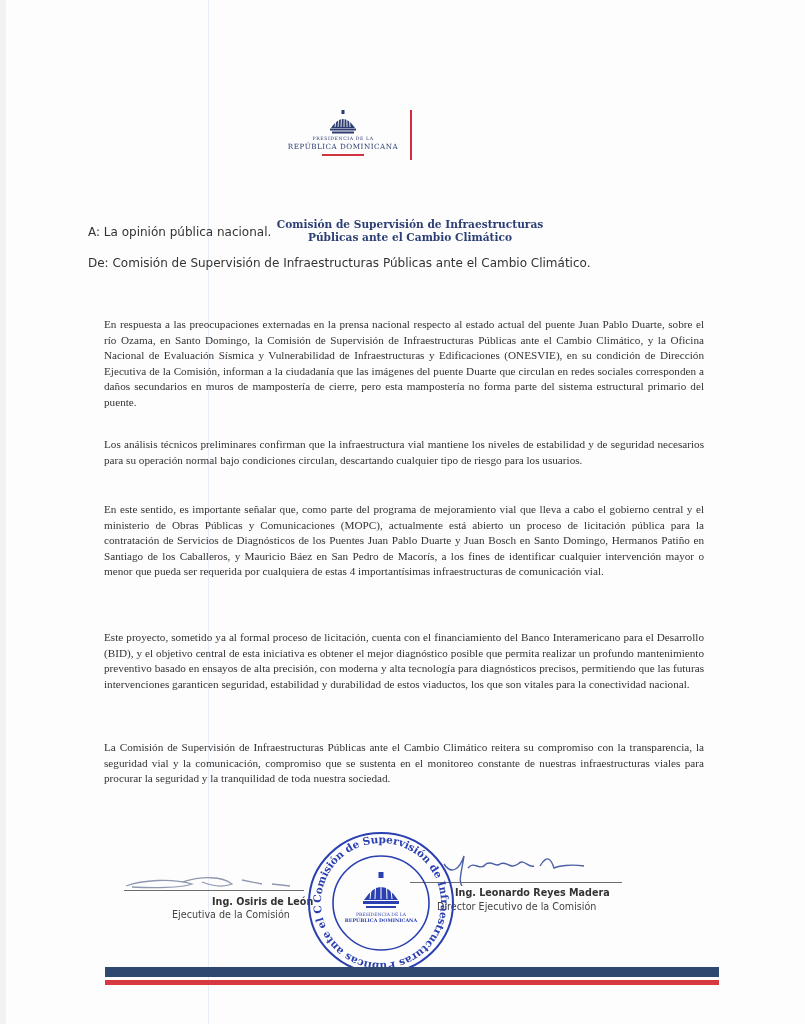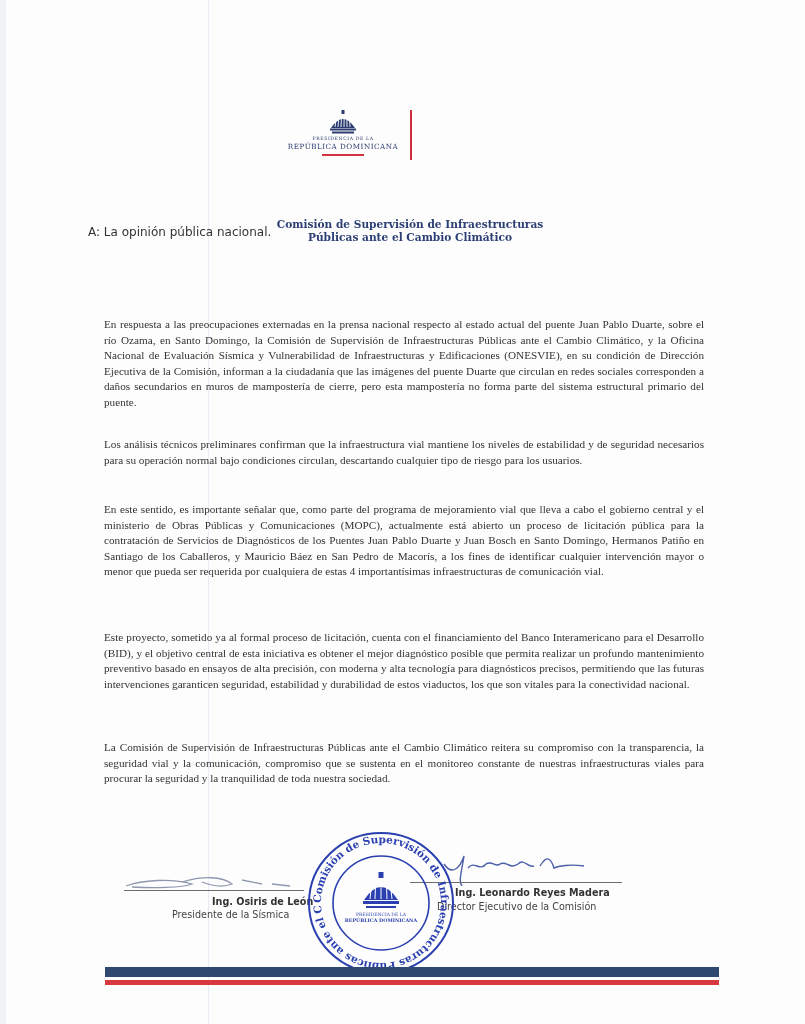--- a/index.html
+++ b/index.html
@@ -72,33 +72,34 @@
 
   <div class="logo-divider"></div>
 
 
   <div class="comision-title">
     <div>Comisión de Supervisión de Infraestructuras</div>
     <div>Públicas ante el Cambio Climático</div>
   </div>
 
   <div class="line" style="top:225px;">A: La opinión pública nacional.</div>
+  <div class="line" style="top:256px;">De: Comisión de Supervisión de Infraestructuras Públicas ante el Cambio Climático.</div>
 
   <div class="para" style="top:317px;">En respuesta a las preocupaciones externadas en la prensa nacional respecto al estado actual del puente Juan Pablo Duarte, sobre el río Ozama, en Santo Domingo, la Comisión de Supervisión de Infraestructuras Públicas ante el Cambio Climático, y la Oficina Nacional de Evaluación Sísmica y Vulnerabilidad de Infraestructuras y Edificaciones (ONESVIE), en su condición de Dirección Ejecutiva de la Comisión, informan a la ciudadanía que las imágenes del puente Duarte que circulan en redes sociales corresponden a daños secundarios en muros de mampostería de cierre, pero esta mampostería no forma parte del sistema estructural primario del puente.</div>
   <div class="para" style="top:437px;">Los análisis técnicos preliminares confirman que la infraestructura vial mantiene los niveles de estabilidad y de seguridad necesarios para su operación normal bajo condiciones circulan, descartando cualquier tipo de riesgo para los usuarios.</div>
   <div class="para" style="top:502px;">En este sentido, es importante señalar que, como parte del programa de mejoramiento vial que lleva a cabo el gobierno central y el ministerio de Obras Públicas y Comunicaciones (MOPC), actualmente está abierto un proceso de licitación pública para la contratación de Servicios de Diagnósticos de los Puentes Juan Pablo Duarte y Juan Bosch en Santo Domingo, Hermanos Patiño en Santiago de los Caballeros, y Mauricio Báez en San Pedro de Macorís, a los fines de identificar cualquier intervención mayor o menor que pueda ser requerida por cualquiera de estas 4 importantísimas infraestructuras de comunicación vial.</div>
   <div class="para" style="top:630px;">Este proyecto, sometido ya al formal proceso de licitación, cuenta con el financiamiento del Banco Interamericano para el Desarrollo (BID), y el objetivo central de esta iniciativa es obtener el mejor diagnóstico posible que permita realizar un profundo mantenimiento preventivo basado en ensayos de alta precisión, con moderna y alta tecnología para diagnósticos precisos, permitiendo que las futuras intervenciones garanticen seguridad, estabilidad y durabilidad de estos viaductos, los que son vitales para la conectividad nacional.</div>
   <div class="para" style="top:740px;">La Comisión de Supervisión de Infraestructuras Públicas ante el Cambio Climático reitera su compromiso con la transparencia, la seguridad vial y la comunicación, compromiso que se sustenta en el monitoreo constante de nuestras infraestructuras viales para procurar la seguridad y la tranquilidad de toda nuestra sociedad.</div>
 
   <svg style="position:absolute;left:122px;top:870px;" width="170" height="24" viewBox="0 0 170 24">
     <path d="M4 16 C20 10 50 8 70 14 C60 18 30 18 10 17 M60 12 C80 6 100 6 110 14 C100 18 90 16 80 12 M120 10 L140 14 M150 14 L168 16" fill="none" stroke="#8f98b0" stroke-width="1.3"></path>
   </svg>
   <div class="sig-line" style="left:124px;top:890px;width:180px;"></div>
   <div class="sig-name" style="left:192px;top:896px;">Ing. Osiris de León</div>
-  <div class="sig-role" style="left:172px;top:909px;">Presidente de la Sísmica</div>
+  <div class="sig-role" style="left:172px;top:909px;">Ejecutiva de la Comisión</div>
 
   <svg style="position:absolute;left:440px;top:846px;" width="150" height="40" viewBox="0 0 150 40">
     <path d="M4 18 C12 30 20 22 24 10 C22 24 18 36 22 40 M28 22 C34 14 40 26 46 18 C52 14 56 22 60 18 C66 14 70 24 78 18 C84 12 88 22 94 20 M100 20 C108 6 112 16 114 22 C118 20 130 18 144 20" fill="none" stroke="#4c5fa8" stroke-width="1.4"></path>
   </svg>
   <div class="sig-line" style="left:410px;top:882px;width:212px;"></div>
   <div class="sig-name" style="left:435px;top:887px;">Ing. Leonardo Reyes Madera</div>
   <div class="sig-role" style="left:437px;top:901px;">Director Ejecutivo de la Comisión</div>
 
   <svg class="seal" viewBox="0 0 150 150">
     <defs>

